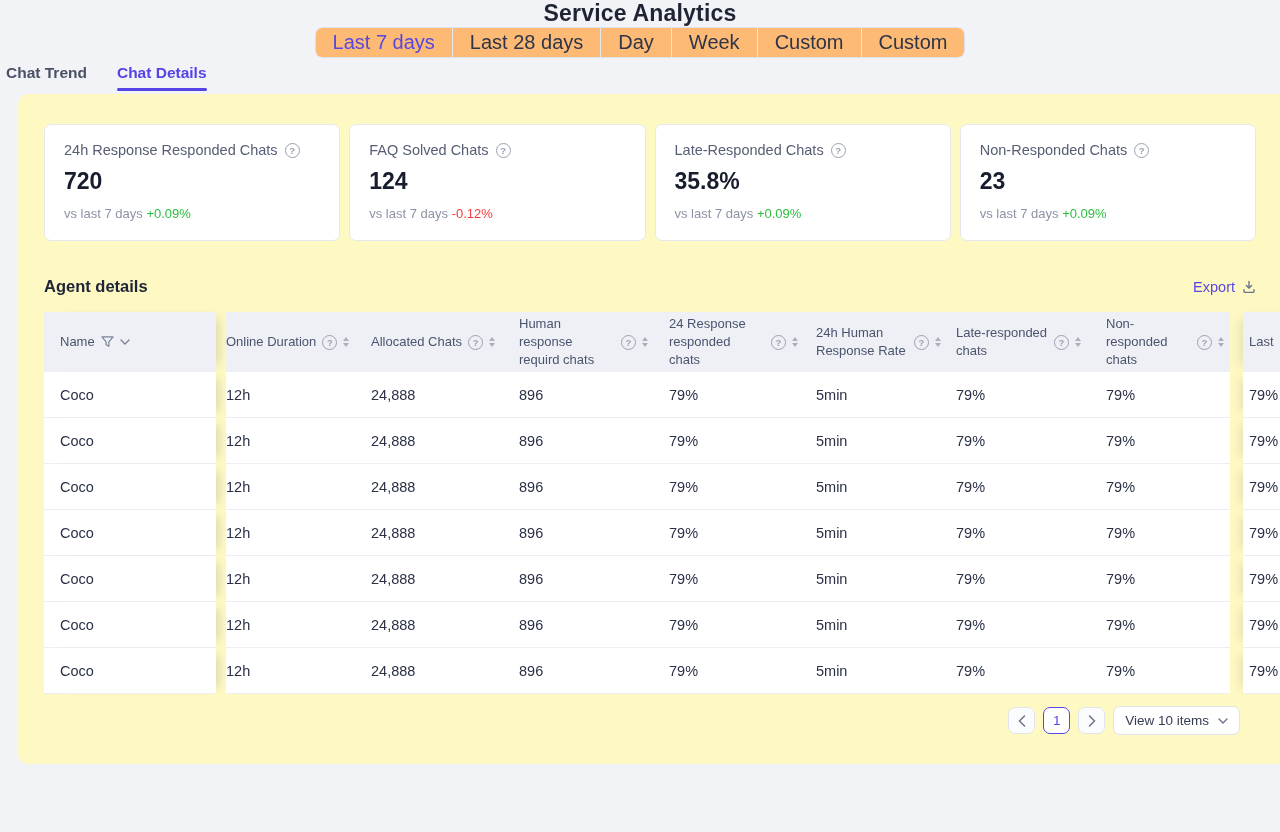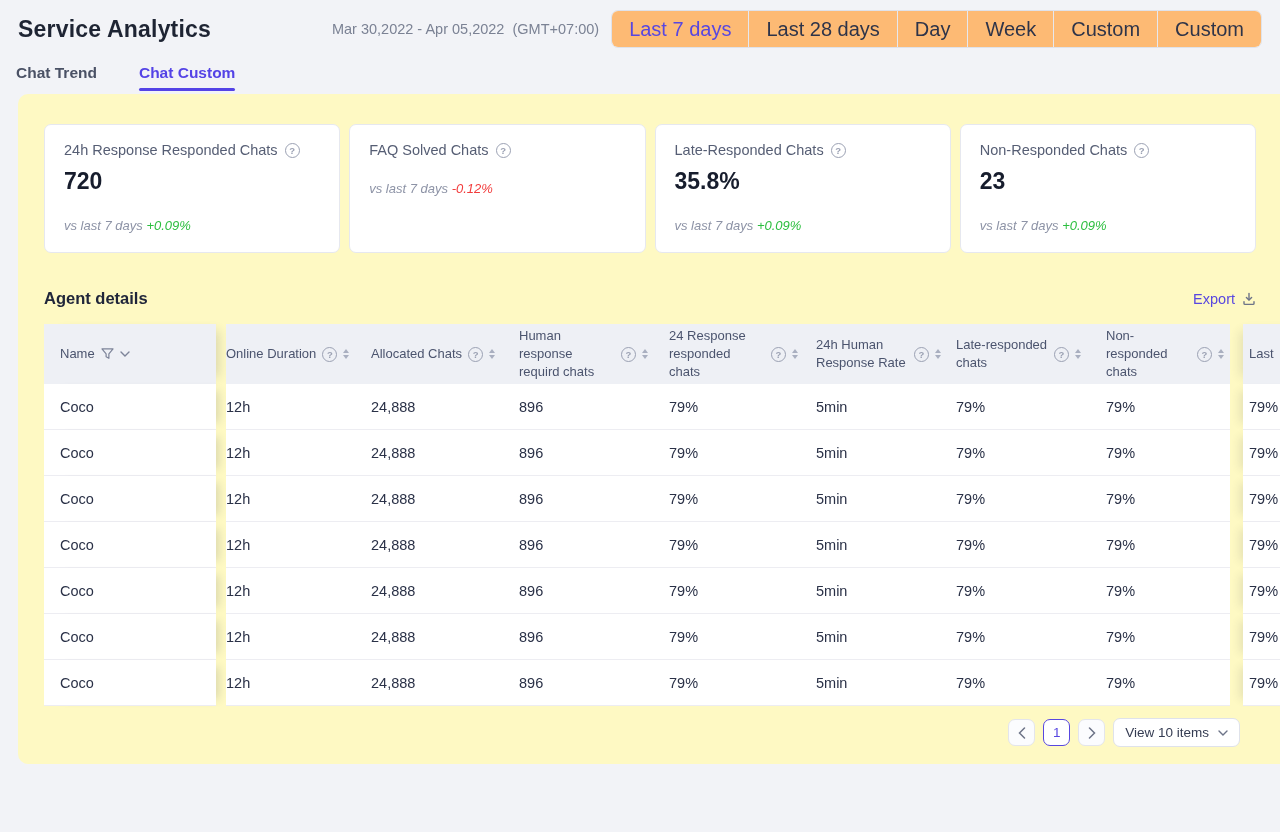--- a/index.html
+++ b/index.html
@@ -3,46 +3,46 @@
 <meta charset="utf-8">
 <style>
   * { box-sizing: border-box; margin: 0; padding: 0; }
   html,body { width:1280px; height:832px; overflow:hidden; }
   body {
     background:#f2f3f7;
     font-family:"Liberation Sans", sans-serif;
     color:#262c40;
   }
   
-  .topbar { display:flex; align-items:center; height:58px; padding:0 18px; }
+  .topbar { display:flex; align-items:center; height:58px; padding:0 18px;flex-direction:column; }
   .page-title { font-size:23px; font-weight:800; color:#1e2433; letter-spacing:.2px; }
   .flex-spacer { flex:1; }
   .daterange { font-size:14.5px; color:#7b8294; margin-right:12px; white-space:nowrap; }
   .range-group { display:flex; border:1px solid #dfe2ea; border-radius:7px; background:#fff; height:38px; overflow:hidden; }
   .range-btn { padding:0 17px; display:flex; align-items:center; font-size:20px; font-weight:500;
     color:#2e3449; background:#fdba74; border:none; border-left:1px solid #e6e8ef; cursor:pointer; white-space:nowrap;
     font-family:"Liberation Sans", sans-serif; }
   .range-btn:first-child { border-left:none; }
   .range-btn.active { color:#5847e0; }
   
-  .tabs { display:flex; gap:42px; padding:0 16px; margin-top:6px; }
+  .tabs { display:flex; gap:30px; padding:0 6px; margin-top:6px; }
   .tab { font-size:15.5px; font-weight:700; color:#4a5165; padding-bottom:12px; position:relative; cursor:pointer; }
   .tab.active { color:#5443e6; }
   .tab.active::after { content:""; position:absolute; left:0; right:0; bottom:3px; height:3px; border-radius:2px; background:#5443e6; }
   
   .panel { background:#fef9c3; margin-left:18px; width:1262px; height:670px;
     border-radius:10px 0 0 10px; padding:30px 0 0 26px; overflow:hidden; position:relative; }
   
   .cards { display:flex; gap:9px; margin-right:24px; }
   .card { flex:1; border:1px solid #e6e8ef; border-radius:7px; background:#fff; padding:17px 19px 19px; }
   .card-label { display:flex; align-items:center; gap:7px; font-size:14.5px; color:#565e74; }
   .help-icon { width:15px; height:15px; min-width:15px; border:1px solid #9ba1b3; border-radius:50%;
     color:#9ba1b3; font-size:9.5px; font-weight:700; display:inline-flex; align-items:center; justify-content:center; cursor:pointer; }
   .card-value { font-size:23px; font-weight:800; color:#171d2d; margin-top:10px; }
-  .card-compare { font-size:13px; color:#8d93a6; margin-top:23px;font-style:italic; }
+  .card-compare { font-size:13px; color:#8d93a6; margin-top:11px; }
   .delta.pos { color:#2cbe3f; }
   .delta.neg { color:#f23c3c; }
   
   .section-head { display:flex; align-items:center; justify-content:space-between; margin:36px 24px 16px 0; }
   .section-title { font-size:16.5px; font-weight:800; color:#20263a; }
   .export-link { display:flex; align-items:center; gap:7px; color:#5847e0; font-size:14.5px; font-weight:500; cursor:pointer; background:none; border:none; font-family:"Liberation Sans", sans-serif; }
   
   table.agent-table { border-collapse:separate; border-spacing:0; table-layout:fixed; width:1319px; }
   .agent-table th { height:60px; background:#eef0f5; font-size:13px; font-weight:500; color:#4b546e;
     text-align:left; vertical-align:middle; padding:0; }
@@ -69,37 +69,33 @@
   .view-select { height:29px; border:1px solid #dfe2ea; border-radius:7px; background:#fff; cursor:pointer;
     display:flex; align-items:center; gap:9px; padding:0 11px; font-size:13.5px; color:#353c52; }
   .chev { color:#6d7488; display:inline-flex; }
 </style>
 </head>
 <body>
 
 <div class="topbar">
   <div class="page-title">Service Analytics</div>
   <div class="flex-spacer"></div>
-  <div class="daterange">
-    <span>Mar 30,2022 - Apr 05,2022</span>
-    &nbsp;<span>(GMT+07:00)</span>
-  </div>
   <div class="range-group">
     <button class="range-btn active">Last 7 days</button>
     <button class="range-btn">Last 28 days</button>
     <button class="range-btn">Day</button>
     <button class="range-btn">Week</button>
     <button class="range-btn">Custom</button>
     <button class="range-btn">Custom</button>
   </div>
 </div>
 
 <div class="tabs">
   <div class="tab">Chat Trend</div>
-  <div class="tab active">Chat Custom</div>
+  <div class="tab active">Chat Details</div>
 </div>
 
 <div class="panel">
 
   <div class="cards">
     <div class="card">
       <div class="card-label">
         <span>24h Response Responded Chats</span>
         <span class="help-icon">?</span>
       </div>
@@ -107,20 +103,21 @@
       <div class="card-compare">
         <span>vs last 7 days</span>
         <span class="delta pos">+0.09%</span>
       </div>
     </div>
     <div class="card">
       <div class="card-label">
         <span>FAQ Solved Chats</span>
         <span class="help-icon">?</span>
       </div>
+      <div class="card-value">124</div>
       <div class="card-compare">
         <span>vs last 7 days</span>
         <span class="delta neg">-0.12%</span>
       </div>
     </div>
     <div class="card">
       <div class="card-label">
         <span>Late-Responded Chats</span>
         <span class="help-icon">?</span>
       </div>

